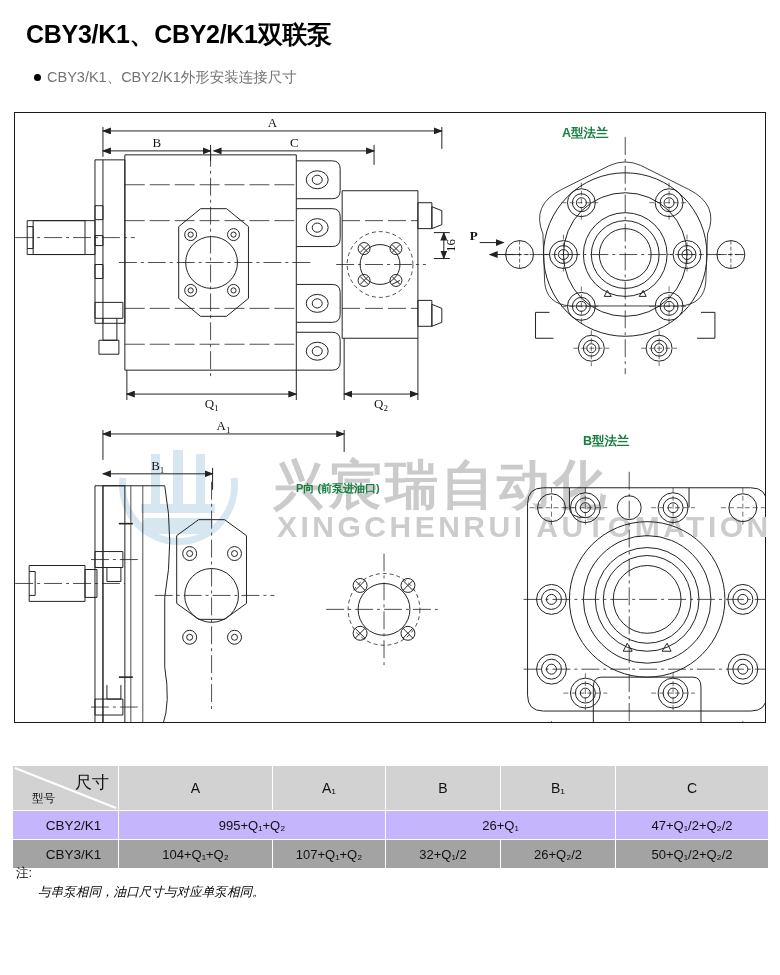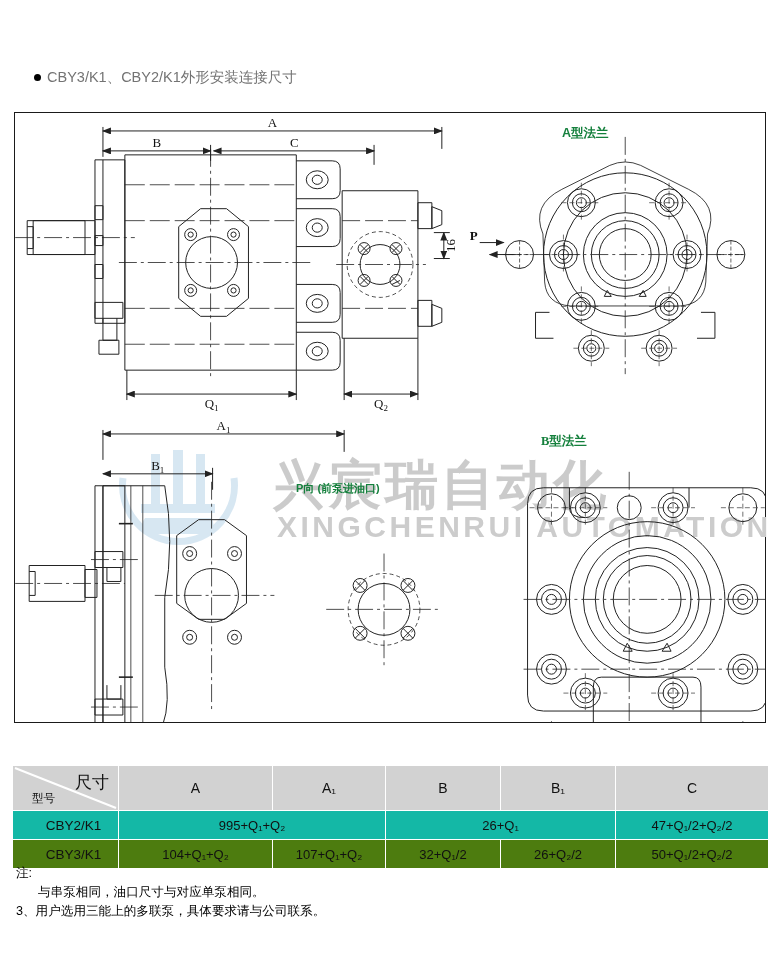--- a/index.html
+++ b/index.html
@@ -55,40 +55,40 @@
     font-size:30px;font-weight:bold;color:#cccccc;
     letter-spacing:3.5px;white-space:nowrap;
   }
 
   
   .cap{
     position:absolute;font-size:12.5px;font-weight:bold;color:#15803d;
     white-space:nowrap;
   }
   .cap-a{left:547px;top:12px;}
-  .cap-b{left:526px;top:320px;font-family:Liberation Serif, serif;}
+  .cap-b{left:568px;top:320px;}
   .cap-p{left:281px;top:368px;font-weight:bold;font-size:11px;}
 
   
   .tbl{
     position:absolute;left:12px;top:765px;width:756px;
     border-collapse:collapse;table-layout:fixed;
     font-size:13px;
   }
   .tbl th,.tbl td{
     border:1px solid #ffffff;
     text-align:center;vertical-align:middle;
     padding:0;height:28px;
     font-weight:normal;color:#111;
   }
   .tbl thead th{
     background:#d2d2d2;height:44px;font-size:14px;
   }
-  .tbl tbody td{background:#14b8a6;}
-  .tbl tbody tr:nth-child(2) td{background:#4d7c0f;}
+  .tbl tbody td{background:#c4b5fd;}
+  .tbl tbody tr:nth-child(2) td{background:#a3a3a3;}
   .th-corner{
     position:relative;background:#d2d2d2 !important;
     padding:0;overflow:hidden;
   }
   .th-corner .diag{
     position:absolute;left:0;top:0;width:100%;height:100%;
   }
   .th-corner .c-dim{
     position:absolute;right:9px;top:5px;font-size:17px;
   }
@@ -96,27 +96,28 @@
     position:absolute;left:7px;bottom:4px;font-size:11.5px;margin-left:12px;
   }
   .model-cell{text-align:left;padding-left:16px !important;font-size:13.5px;}
 
   
   .notes{
     position:absolute;left:16px;top:864px;width:740px;
     font-size:12.6px;line-height:1.52;color:#000;
   }
   .notes .nl{white-space:nowrap;}
-  .notes .ind{padding-left:22px;}
+  .notes .ind{padding-left:22px;font-style:italic;}
 </style>
 </head>
 <body>
 
 <div class="page">
 
+  <div class="title">CBY3/K1、CBY2/K1双联泵</div>
 
   <div class="subhead">
     <span class="bullet"></span>
     <span>CBY3/K1、CBY2/K1外形安装连接尺寸</span>
   </div>
 
   <div class="frame">
 
     <div class="watermark">
       <svg class="wm-logo" viewBox="0 0 135 118">
@@ -511,16 +512,15 @@
         <td>32+Q₁/2</td>
         <td>26+Q₂/2</td>
         <td>50+Q₁/2+Q₂/2</td>
       </tr>
     </tbody>
   </table>
 
   <div class="notes">
     <div class="nl">注:</div>
     <div class="nl ind">与串泵相同，油口尺寸与对应单泵相同。</div>
-    <div class="nl">3、用户选用三能上的多联泵，具体要求请与公司联系。</div>
   </div>
 
 </div>
 
 </body></html>

